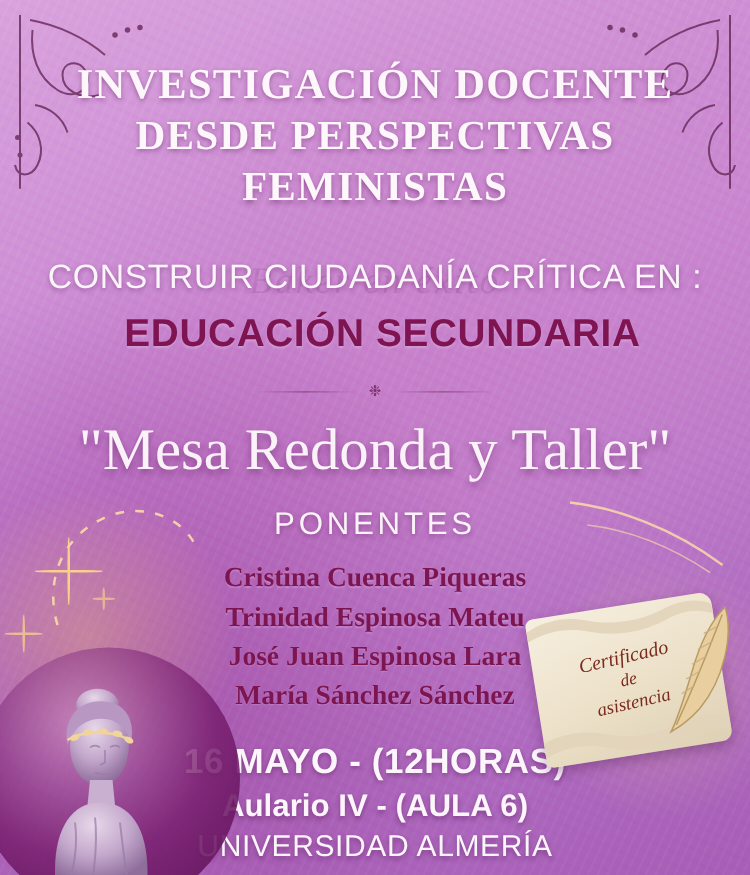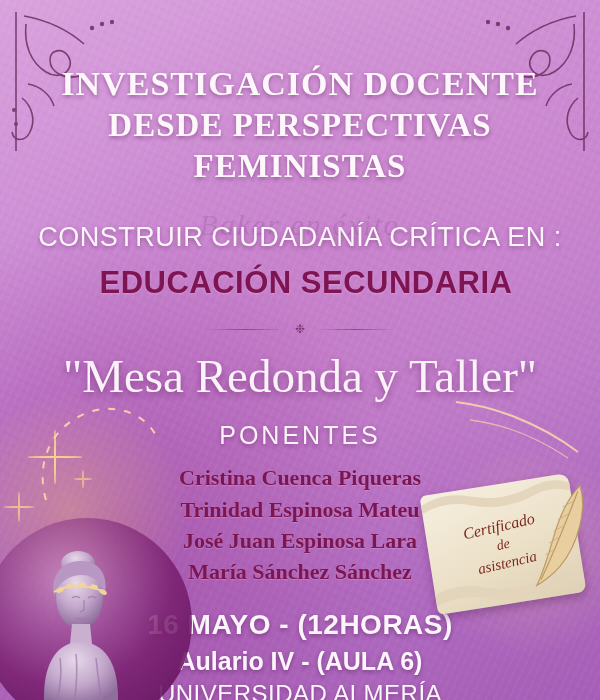--- a/index.html
+++ b/index.html
@@ -90,21 +90,21 @@
   .sparkle:before { left: 50%; top: 0; width: 2px; height: 100%; transform: translateX(-50%); border-radius: 40%; }
   .sparkle:after { top: 50%; left: 0; height: 2px; width: 100%; transform: translateY(-50%); border-radius: 40%; }
 
   .content {
     position: relative;
     width: 600px;
     text-align: center;
   }
 
   .title-main {
-    margin: 16px;
+    margin: 0;
     padding-top: 48px;
     font-family: "Liberation Serif", serif;
     font-weight: bold;
     font-size: 34px;
     line-height: 1.20;
     letter-spacing: 1px;
     color: #fdf7fb;
     text-shadow: 0 2px 4px rgba(90,25,90,0.45);
   }
   .title-main .l2 { font-size: 33px; }

